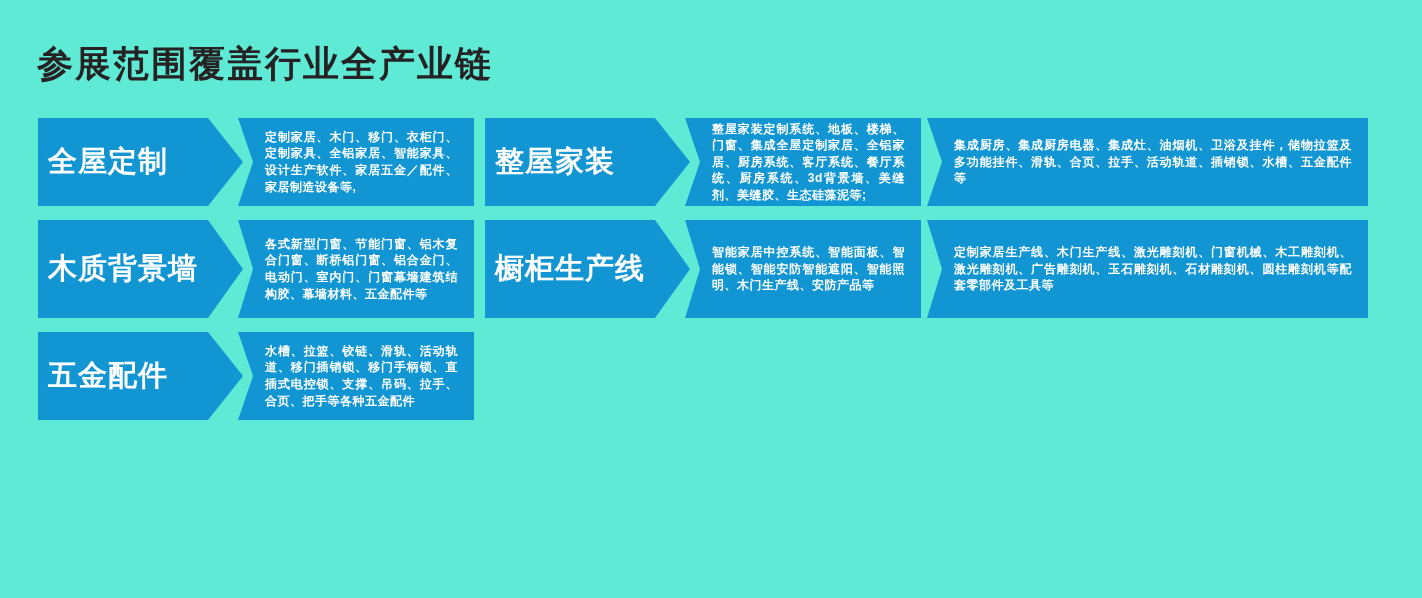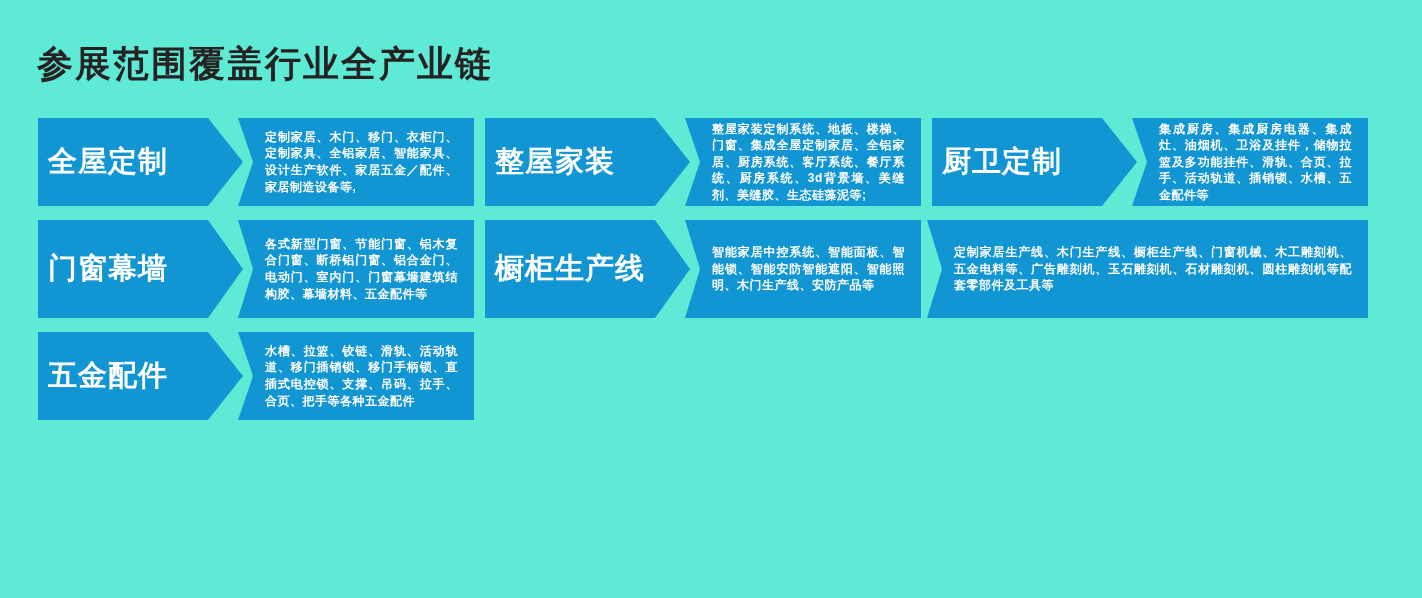--- a/index.html
+++ b/index.html
@@ -99,49 +99,46 @@
     <div class="block">
       <div class="arrow-label">
         <span class="label-text">整屋家装</span>
       </div>
       <div class="desc-panel">
         <p class="desc-text">整屋家装定制系统、地板、楼梯、门窗、集成全屋定制家居、全铝家居、厨房系统、客厅系统、餐厅系统、厨房系统、3d背景墙、美缝剂、美缝胶、生态硅藻泥等;</p>
       </div>
     </div>
 
     <div class="block">
-      <div class="arrow-label">
-        <span class="label-text">厨卫定制</span>
-      </div>
       <div class="desc-panel">
         <p class="desc-text">集成厨房、集成厨房电器、集成灶、油烟机、卫浴及挂件，储物拉篮及多功能挂件、滑轨、合页、拉手、活动轨道、插销锁、水槽、五金配件等</p>
       </div>
     </div>
 
     <div class="block">
       <div class="arrow-label">
-        <span class="label-text">门窗幕墙</span>
+        <span class="label-text">木质背景墙</span>
       </div>
       <div class="desc-panel">
         <p class="desc-text">各式新型门窗、节能门窗、铝木复合门窗、断桥铝门窗、铝合金门、电动门、室内门、门窗幕墙建筑结构胶、幕墙材料、五金配件等</p>
       </div>
     </div>
 
     <div class="block">
       <div class="arrow-label">
         <span class="label-text">橱柜生产线</span>
       </div>
       <div class="desc-panel">
         <p class="desc-text">智能家居中控系统、智能面板、智能锁、智能安防智能遮阳、智能照明、木门生产线、安防产品等</p>
       </div>
     </div>
 
     <div class="block">
       <div class="desc-panel">
-        <p class="desc-text">定制家居生产线、木门生产线、橱柜生产线、门窗机械、木工雕刻机、五金电料等、广告雕刻机、玉石雕刻机、石材雕刻机、圆柱雕刻机等配套零部件及工具等</p>
+        <p class="desc-text">定制家居生产线、木门生产线、激光雕刻机、门窗机械、木工雕刻机、激光雕刻机、广告雕刻机、玉石雕刻机、石材雕刻机、圆柱雕刻机等配套零部件及工具等</p>
       </div>
     </div>
 
     <div class="block">
       <div class="arrow-label">
         <span class="label-text">五金配件</span>
       </div>
       <div class="desc-panel">
         <p class="desc-text">水槽、拉篮、铰链、滑轨、活动轨道、移门插销锁、移门手柄锁、直插式电控锁、支撑、吊码、拉手、合页、把手等各种五金配件</p>
       </div>

